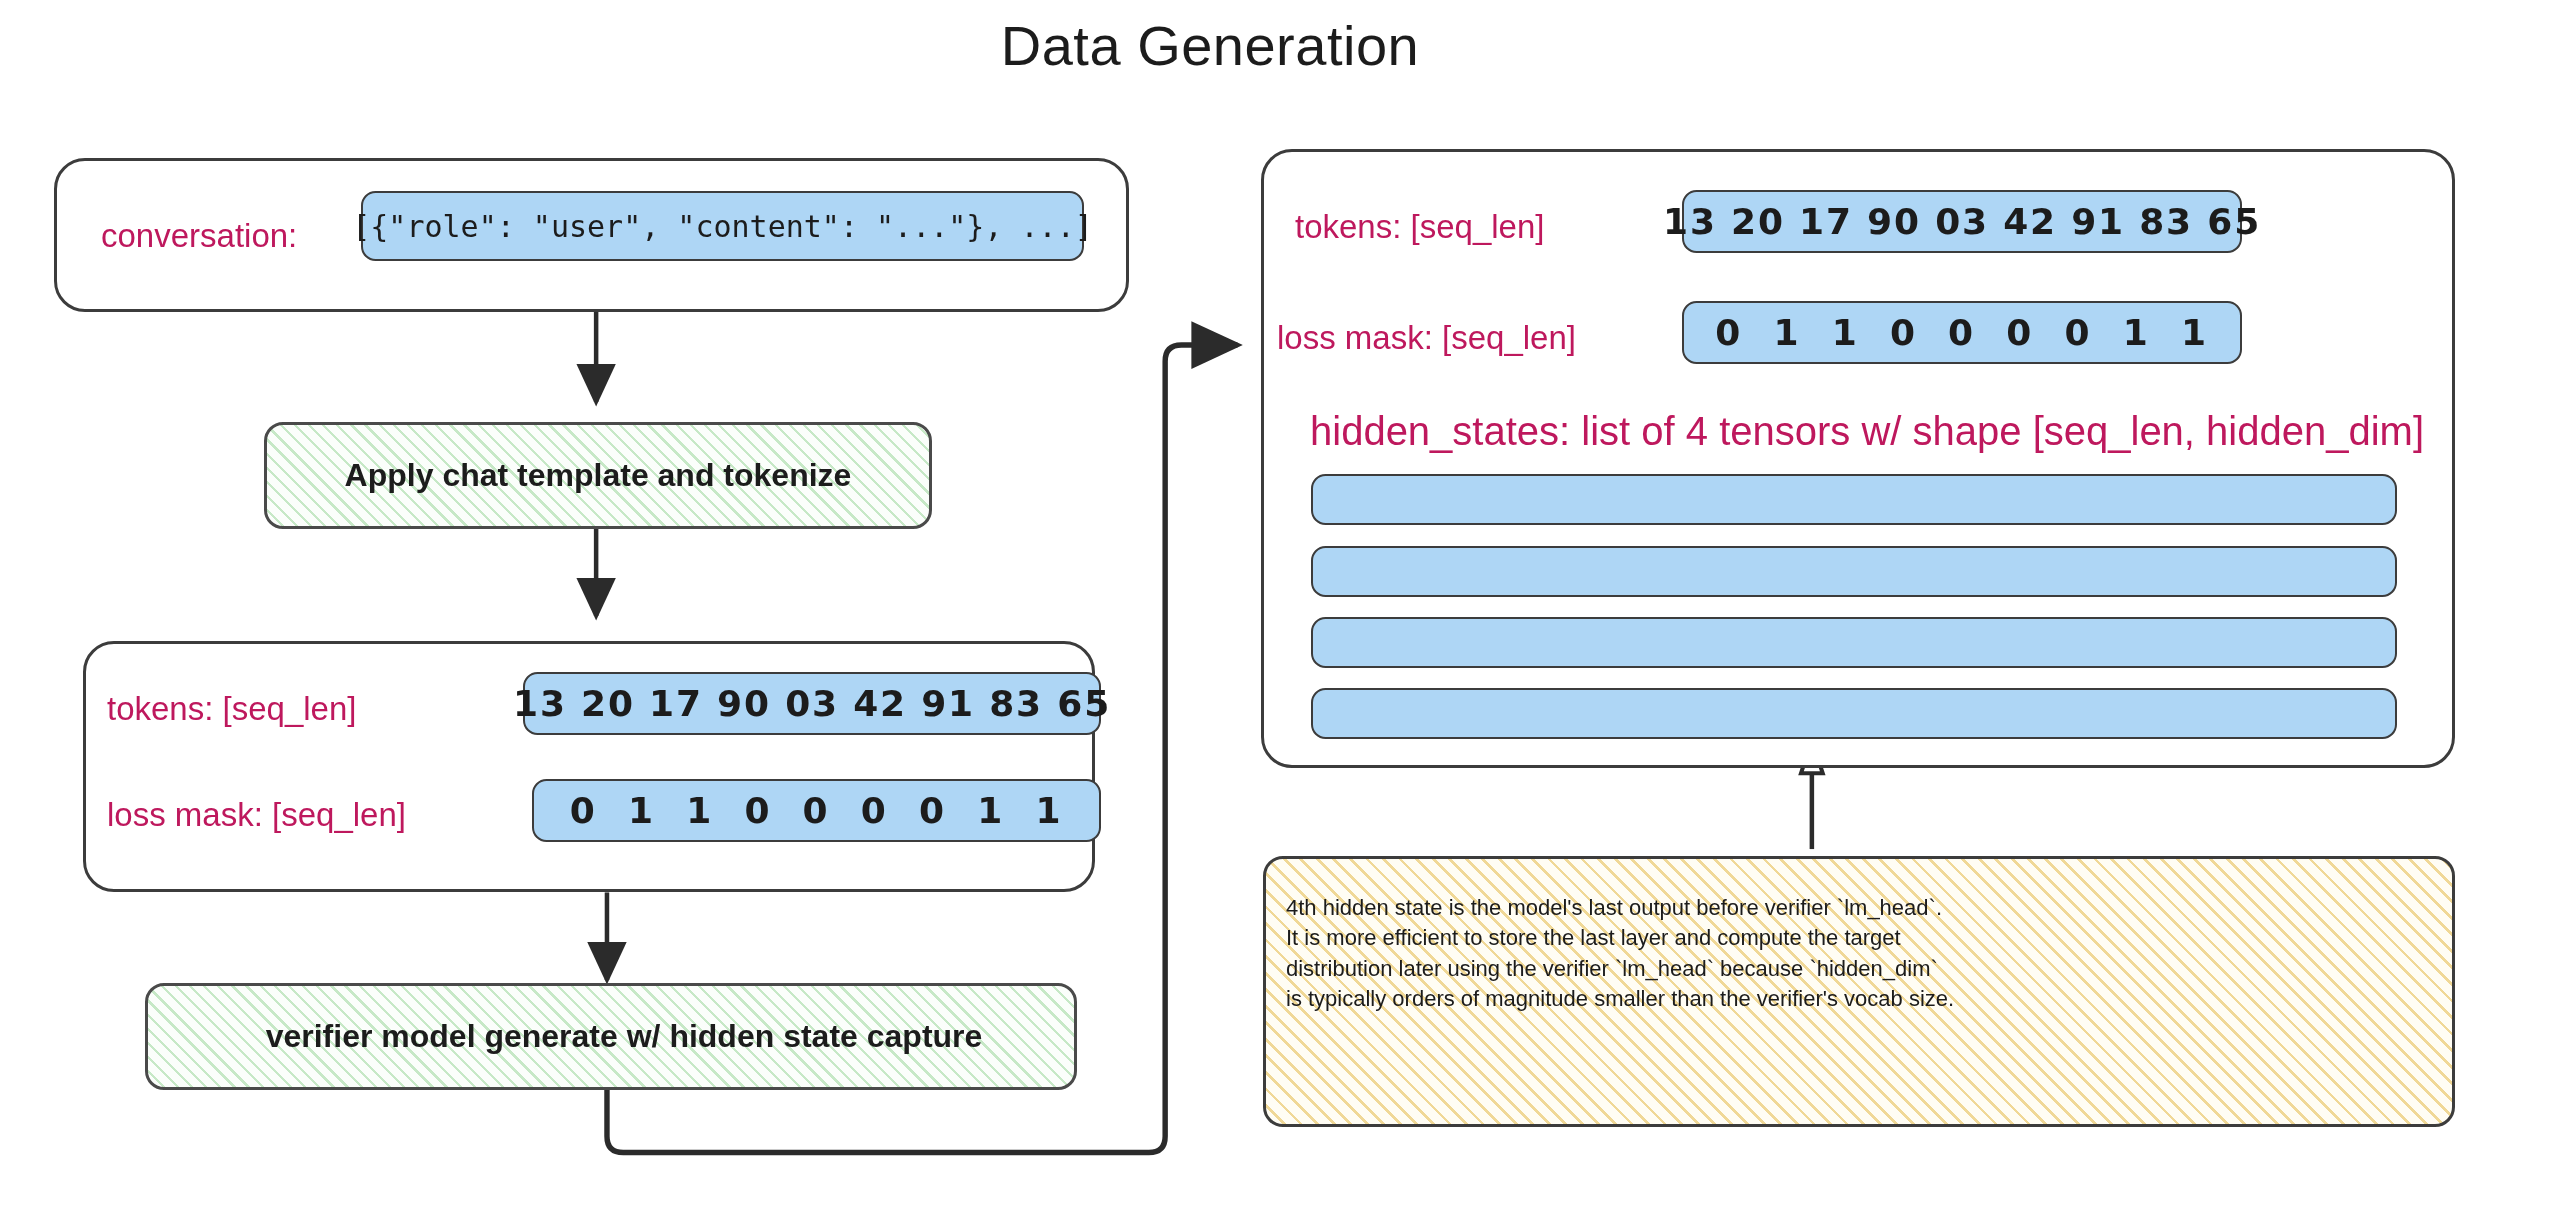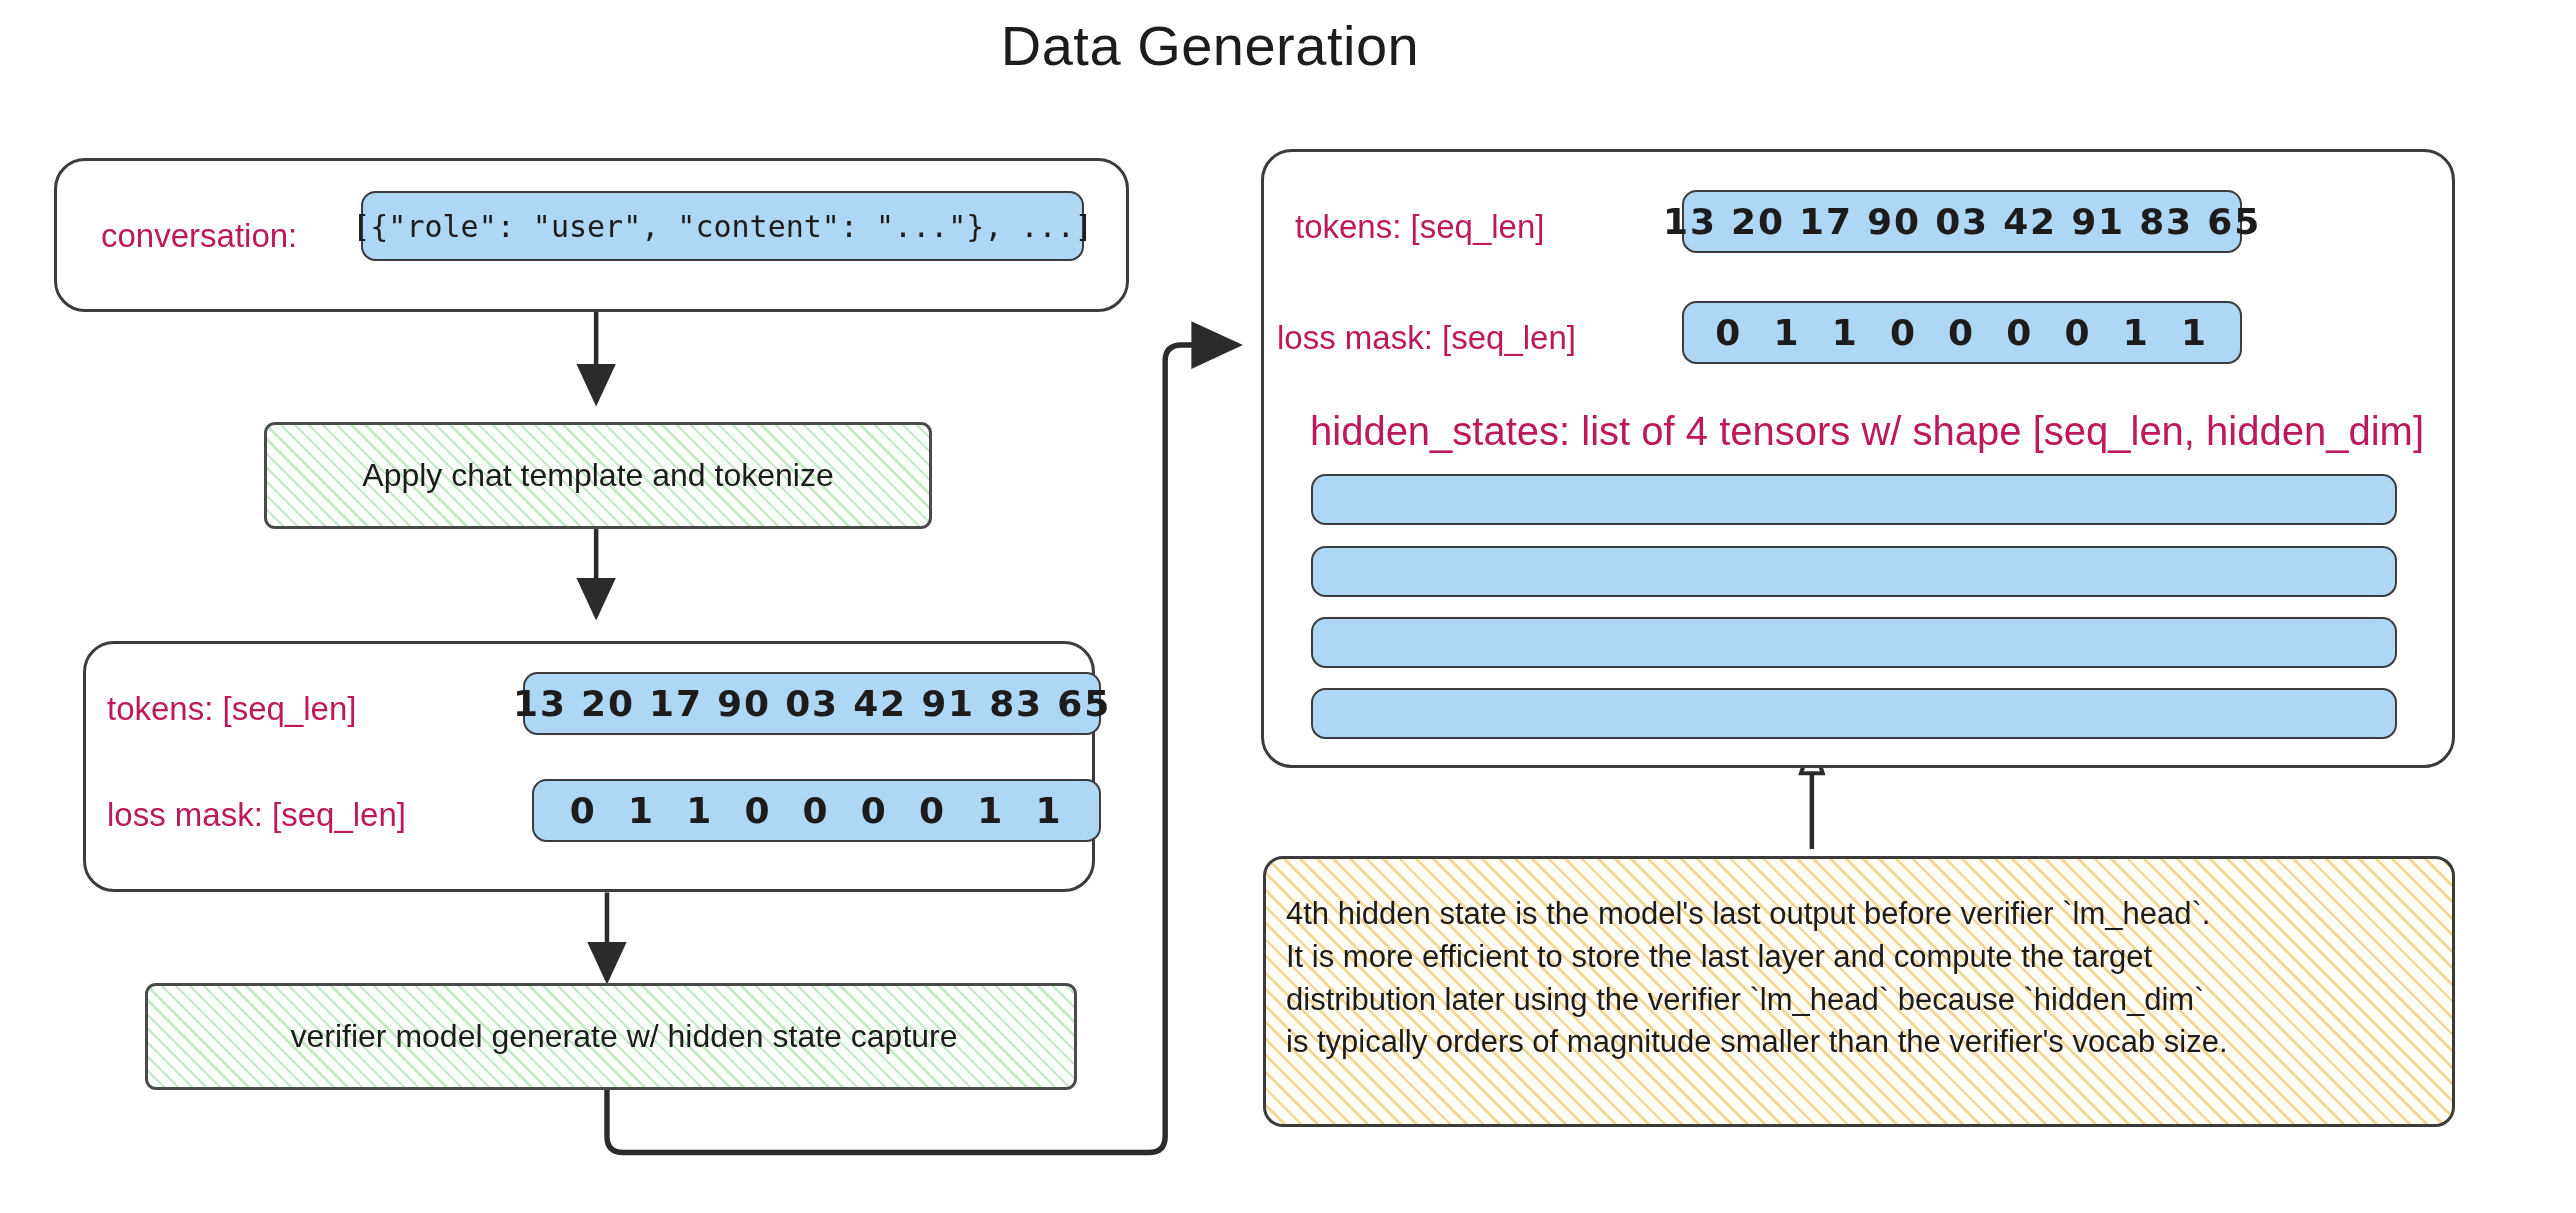--- a/index.html
+++ b/index.html
@@ -76,53 +76,54 @@
     white-space: nowrap;
     line-height: 1;
     text-align: center;
   }
 
   
   .proc {
     position: absolute;
     box-sizing: border-box;
     border: 3.2px solid #4a4a4a;
-    border-radius: 11px;
+    border-radius: 19px;
     display: flex;
     align-items: center;
     justify-content: center;
     font-size: 32px;
     color: #1c1c1c;
     white-space: nowrap;
     background-color: #fbfefb;
     background-image: repeating-linear-gradient(
       45deg,
       rgba(120, 200, 120, 0.40) 0px,
       rgba(120, 200, 120, 0.40) 2.3px,
       rgba(255, 255, 255, 0) 2.3px,
       rgba(255, 255, 255, 0) 10px
     );
+    font-weight: bold;
   }
 
   
   .note {
     position: absolute;
     box-sizing: border-box;
     border: 3.2px solid #3c3c3c;
     border-radius: 20px;
     background-color: #fffdf4;
     background-image: repeating-linear-gradient(
       45deg,
       rgba(228, 186, 74, 0.55) 0px,
       rgba(228, 186, 74, 0.55) 2.7px,
       rgba(255, 255, 255, 0) 2.7px,
       rgba(255, 255, 255, 0) 11.7px
     );
     padding: 34px 27px 27px 20px;
-    font-size: 31px;
+    font-size: 22px;
     line-height: 1.38;
     color: #1c1c1c;
   }
   .note-text { white-space: pre-line; }
 
   
   .connectors {
     position: absolute;
     left: 0; top: 0;
     width: 2576px;

